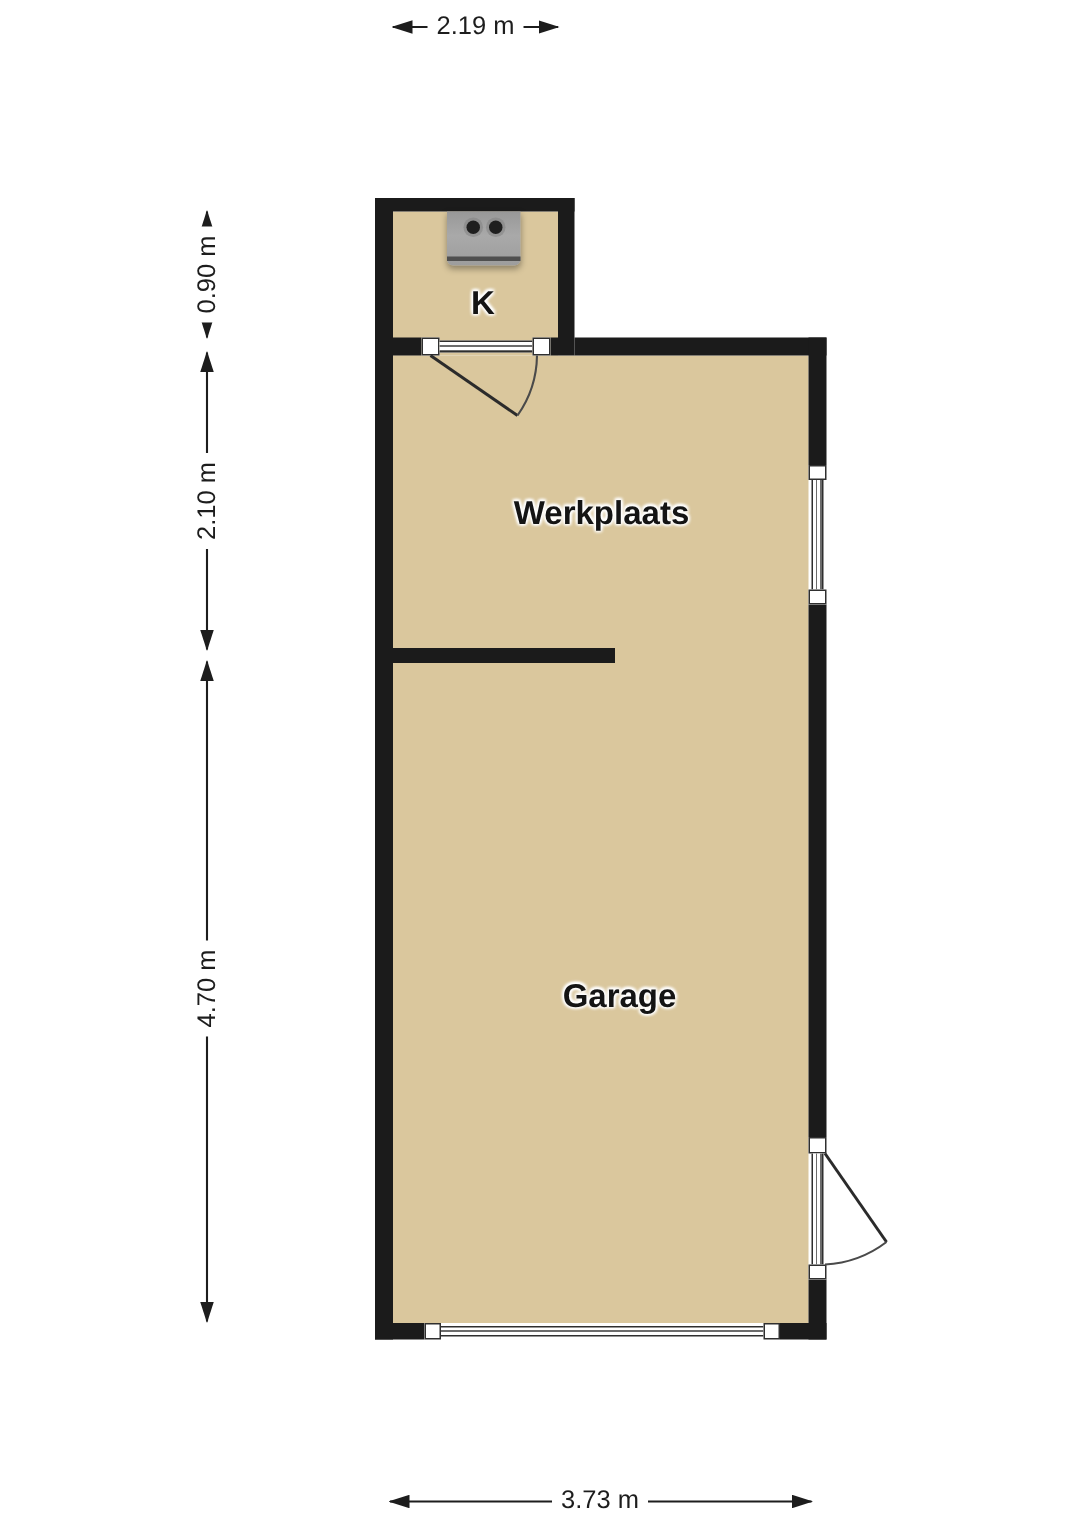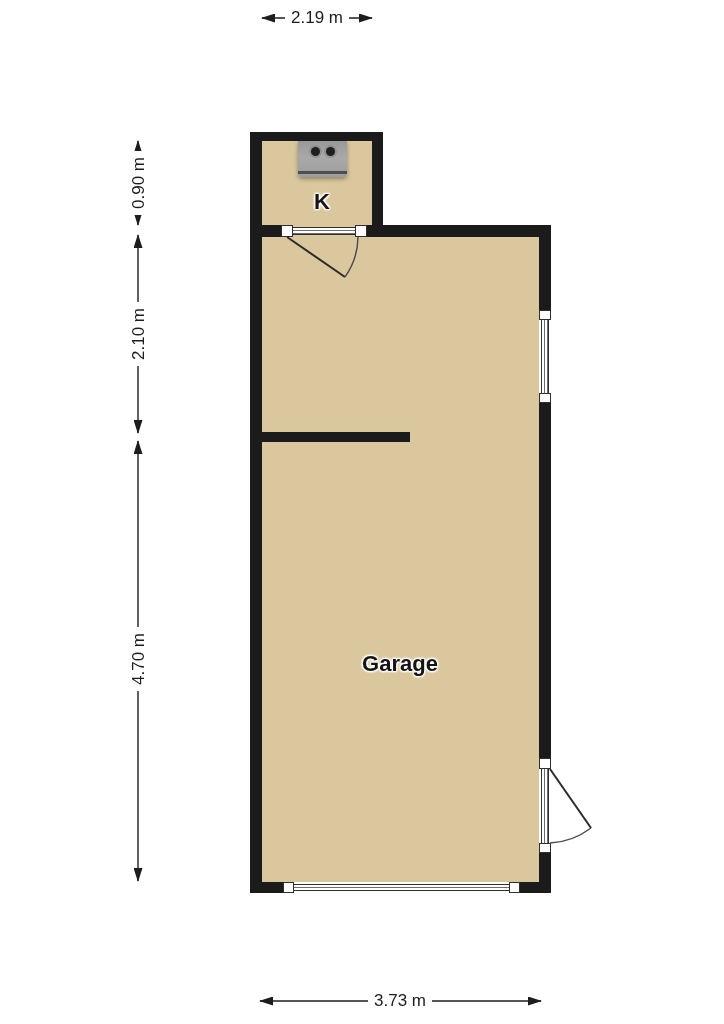--- a/index.html
+++ b/index.html
@@ -165,21 +165,22 @@
     <path d="M 550 843 A 74 74 0 0 0 591 828" fill="none" stroke="#4a4a4a" stroke-width="1.4"></path>
 
     <line x1="262" y1="18" x2="372" y2="18" stroke="#1d1d1d" stroke-width="1.4" marker-start="url(#arrow)" marker-end="url(#arrow)"></line>
     <line x1="138" y1="141" x2="138" y2="225" stroke="#1d1d1d" stroke-width="1.4" marker-start="url(#arrow)" marker-end="url(#arrow)"></line>
     <line x1="138" y1="235" x2="138" y2="433" stroke="#1d1d1d" stroke-width="1.4" marker-start="url(#arrow)" marker-end="url(#arrow)"></line>
     <line x1="138" y1="441" x2="138" y2="881" stroke="#1d1d1d" stroke-width="1.4" marker-start="url(#arrow)" marker-end="url(#arrow)"></line>
     <line x1="260" y1="1001" x2="541" y2="1001" stroke="#1d1d1d" stroke-width="1.4" marker-start="url(#arrow)" marker-end="url(#arrow)"></line>
   </svg>
 
   <div class="room-label" style="left:322px; top:202px;">K</div>
-  <div class="room-label" style="left:400px; top:664px;">Garage</div>
+  <div class="room-label" style="left:401px; top:342px;">Werkplaats</div>
+  <div class="room-label" style="left:413px; top:664px;">Garage</div>
 
   <div class="dim-label" style="left:317px; top:18px;">2.19 m</div>
   <div class="dim-label vertical" style="left:139px; top:183px;">0.90 m</div>
   <div class="dim-label vertical" style="left:139px; top:334px;">2.10 m</div>
   <div class="dim-label vertical" style="left:139px; top:659px;">4.70 m</div>
   <div class="dim-label" style="left:400px; top:1001px;">3.73 m</div>
 
 </div>
 
 </body></html>

